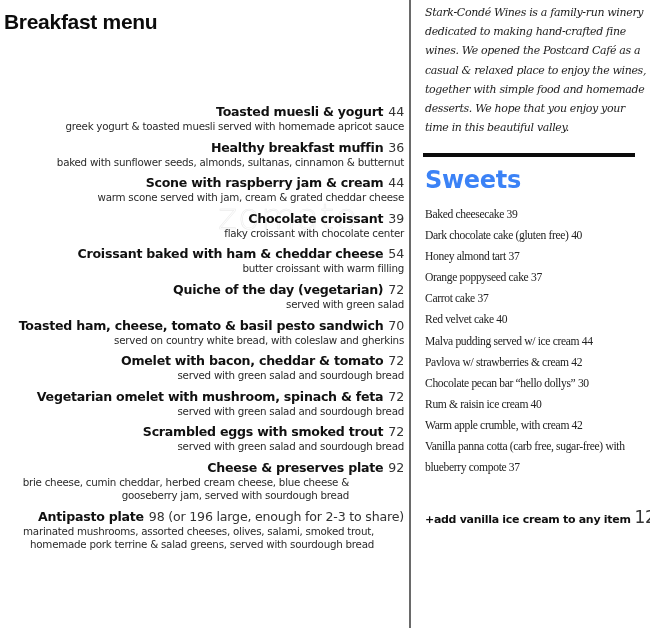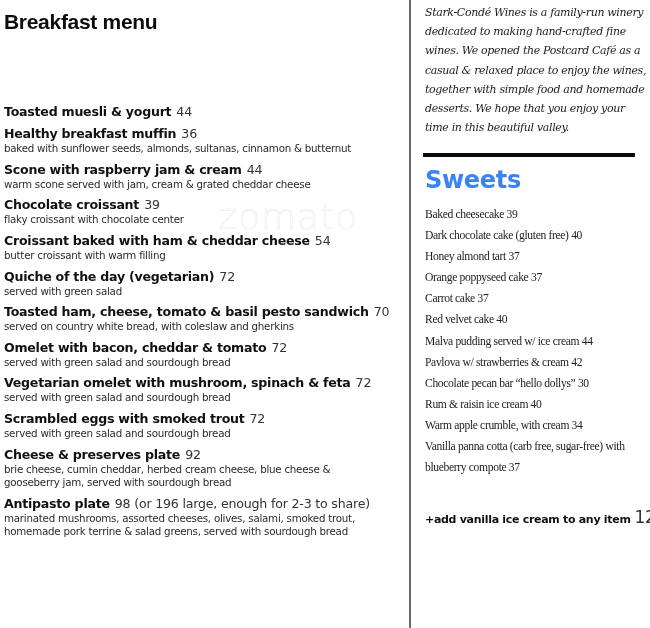--- a/index.html
+++ b/index.html
@@ -10,21 +10,21 @@
       font-family: "DejaVu Sans", sans-serif; font-size: 36px; font-weight: 300;
       color: transparent; -webkit-text-stroke: 0.6px #ececec; letter-spacing: 1px;
       pointer-events: none; z-index: 0;
     }
 
     .left-col { position: absolute; left: 4px; top: 0; width: 400px; z-index: 1; }
     .page-title {
       position: absolute; left: 0; top: 10px; margin: 0;
       font-family: Liberation Sans, sans-serif; font-weight: bold; font-size: 21px; letter-spacing: -0.3px; color: #0c0c0c;
     }
-    .items { position: absolute; left: 0; top: 104px; width: 400px; }
+    .items { position: absolute; left: 0; top: 104px; width: 400px; text-align: right; }
     .item { margin-bottom: 6.2px; }
     .item-head { font-size: 13.4px; line-height: 16px; white-space: nowrap; }
     .item-name { font-family: "DejaVu Sans", sans-serif; font-weight: bold; font-size: 12.6px; letter-spacing: -0.25px; color: #111; }
     .item-price { font-family: "DejaVu Sans", sans-serif; font-weight: normal; font-size: 12.6px; color: #333; margin-left: 5px; letter-spacing: -0.2px; }
     .item-desc { font-family: "DejaVu Sans", sans-serif; font-size: 10.3px; line-height: 13.4px; color: #2a2a2a; letter-spacing: -0.25px; }
 
     .divider { position: absolute; left: 409px; top: 0; width: 1.5px; height: 628px; background: #6a6a6a; z-index: 1; }
 
     .right-col { position: absolute; left: 425px; top: 0; width: 222px; z-index: 1; }
     .intro {
@@ -49,20 +49,21 @@
 </head>
 <body>
 
 <div class="watermark">zomato</div>
 
 <div class="left-col">
   <h1 class="page-title">Breakfast menu</h1>
   <div class="items">
     <div class="item">
       <div class="item-head"><span class="item-name">Toasted muesli &amp; yogurt</span><span class="item-price">44</span></div>
+      <div class="item-desc">greek yogurt &amp; toasted muesli served with homemade apricot sauce</div>
     </div>
     <div class="item">
       <div class="item-head"><span class="item-name">Healthy breakfast muffin</span><span class="item-price">36</span></div>
       <div class="item-desc">baked with sunflower seeds, almonds, sultanas, cinnamon &amp; butternut</div>
     </div>
     <div class="item">
       <div class="item-head"><span class="item-name">Scone with raspberry jam &amp; cream</span><span class="item-price">44</span></div>
       <div class="item-desc">warm scone served with jam, cream &amp; grated cheddar cheese</div>
     </div>
     <div class="item">
@@ -114,19 +115,19 @@
     <li class="sweet">Baked cheesecake 39</li>
     <li class="sweet">Dark chocolate cake (gluten free) 40</li>
     <li class="sweet">Honey almond tart 37</li>
     <li class="sweet">Orange poppyseed cake 37</li>
     <li class="sweet">Carrot cake 37</li>
     <li class="sweet">Red velvet cake 40</li>
     <li class="sweet">Malva pudding  served w/ ice cream 44</li>
     <li class="sweet">Pavlova w/ strawberries &amp; cream 42</li>
     <li class="sweet">Chocolate pecan bar “hello dollys”  30</li>
     <li class="sweet">Rum &amp; raisin ice cream 40</li>
-    <li class="sweet">Warm apple crumble, with cream  34</li>
+    <li class="sweet">Warm apple crumble, with cream  42</li>
     <li class="sweet wrap">Vanilla panna cotta (carb free, sugar-free) with blueberry compote 37</li>
   </ul>
   <div class="addon">
     <span class="addon-label">+add vanilla ice cream to any item</span><span class="addon-price">12</span>
   </div>
 </div>
 
 </body></html>

